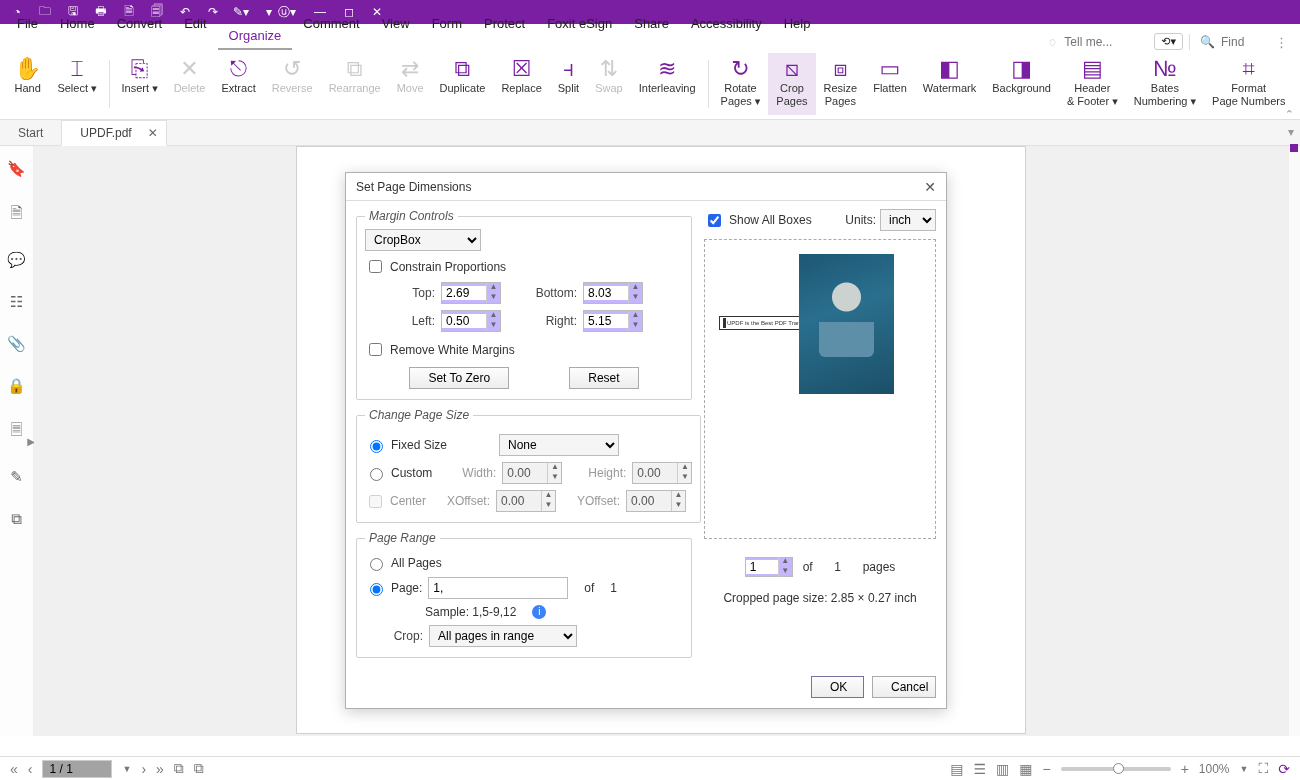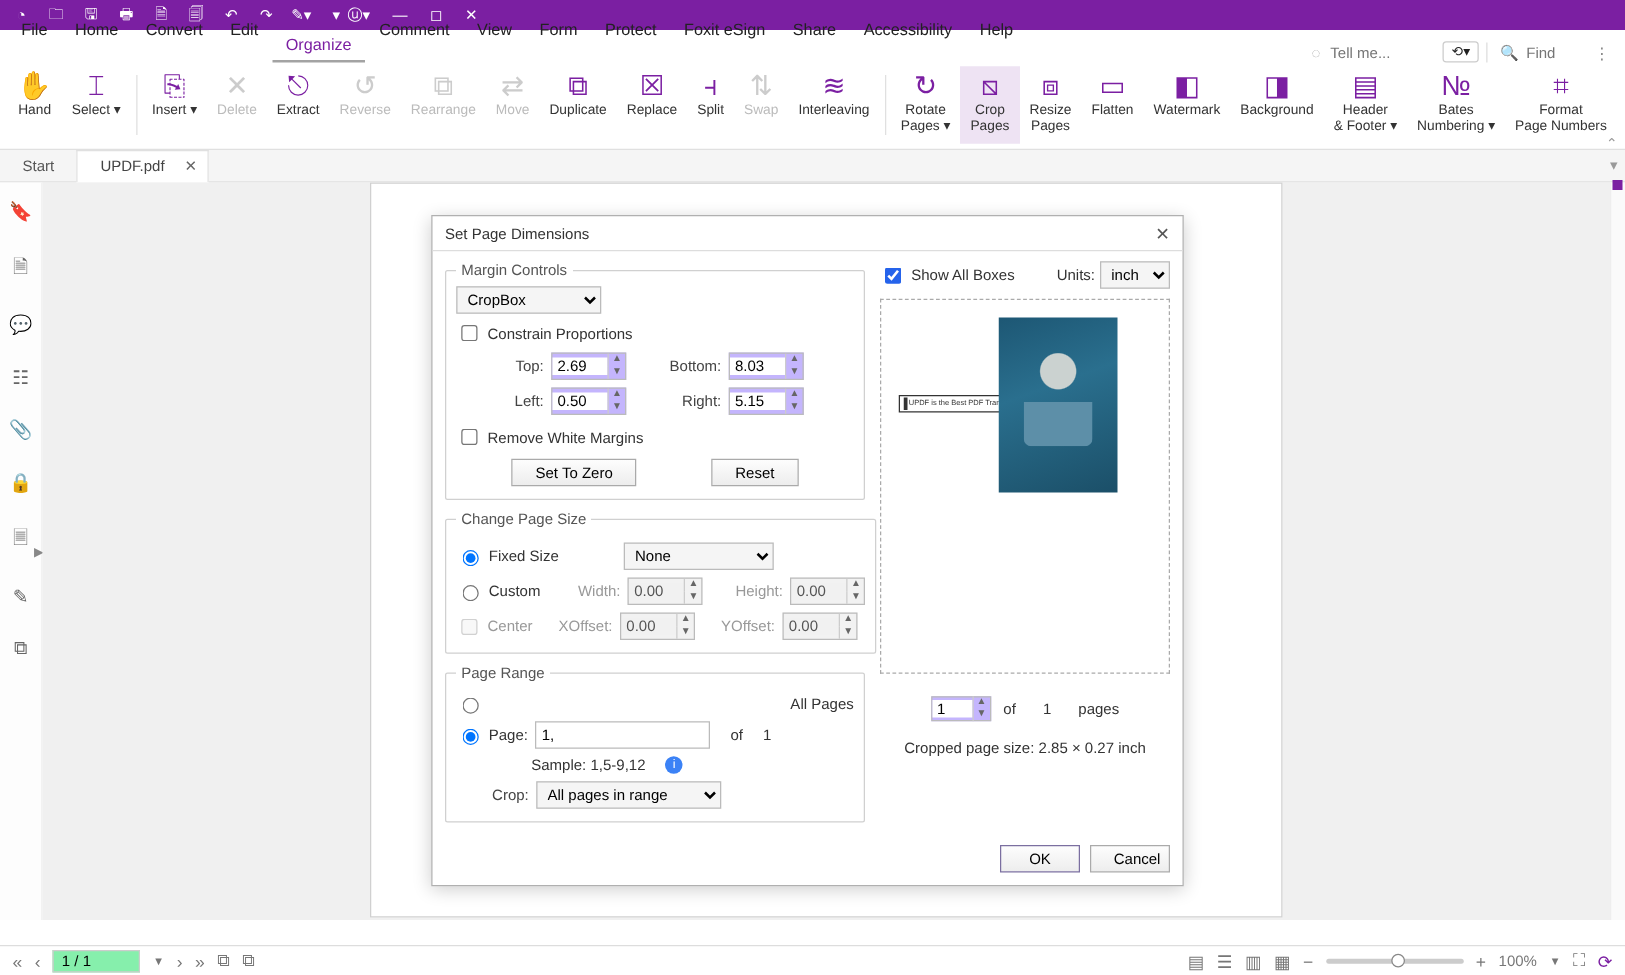--- a/index.html
+++ b/index.html
@@ -54,21 +54,21 @@
   .right-rail .marker { position:absolute; left:1px; top:-2px; width:8px; height:8px; background:#7b1fa2; }
 
   
   .dialog { position:absolute; left:345px; top:172px; width:602px; background:#fff; border:1px solid #b0b0b0; box-shadow:0 3px 14px rgba(0,0,0,.2); font-size:12px; color:#333;}
   .dialog .dlg-title { height:28px; display:flex; align-items:center; justify-content:space-between; padding:0 10px; border-bottom:1px solid #ddd; font-size:12px;}
   .dialog .dlg-title .x { font-size:14px; color:#555; cursor:pointer;}
   .dialog .dlg-body { display:flex; padding:8px 10px 4px 10px; gap:12px;}
   .dialog .col-left { width:336px; }
   .dialog .col-right { flex:1; }
   fieldset.sec { border:1px solid #d0d0d0; border-radius:2px; margin:0 0 8px 0; padding:6px 8px 10px 8px;}
-  fieldset.sec legend { font-size:12px; color:#555; padding:0 4px;}
+  fieldset.sec legend { font-size:12px; color:#555; padding:0 4px;font-style:italic;}
   .row { display:flex; align-items:center; gap:6px; margin-top:6px;}
   .row label.r { width:50px; text-align:right; color:#444;}
   select.sel, .combo { height:22px; border:1px solid #bbb; background:#f5f5f5; font-size:12px; padding:0 4px; }
   .combo { width:116px; background:linear-gradient(#fafafa,#ececec); }
   .num { display:flex; align-items:center; border:1px solid #bbb; height:22px; background:#c4b5fd;}
   .num.disabled { background:#f2f2f2; color:#999;}
   .num input { border:none; outline:none; width:44px; font-size:12px; padding:0 4px;}
   .num .spins { display:flex; flex-direction:column; width:14px;}
   .num .spins div { height:10px; font-size:8px; line-height:8px; text-align:center; color:#666; border-left:1px solid #ccc;}
   .btn { height:22px; padding:0 18px; border:1px solid #aaa; background:linear-gradient(#fdfdfd,#ededed); font-size:12px; cursor:pointer; }
@@ -80,21 +80,21 @@
   .preview-box { border:1px dashed #aaa; height:300px; margin-top:0px; position:relative; display:flex; justify-content:center; align-items:flex-start; padding-top:14px;}
   .preview-box .imgwrap { width:95px; height:140px; background:linear-gradient(160deg,#1d5774 0%, #2a6f8e 40%, #1b4f68 100%); position:relative; margin-left:52px;}
   .preview-box .imgwrap::after{ content:""; position:absolute; left:20px; top:28px; width:55px; height:75px; background:radial-gradient(circle at 50% 20%, #cbd2d0 0 14px, transparent 15px), linear-gradient(180deg, transparent 0 40px, #5d8fa8 40px 120px); border-radius:6px;}
   .preview-box .label { position:absolute; left:14px; top:76px; font-size:6px; border:1px solid #333; padding:1px 2px; background:#fff; display:flex; align-items:center;}
   .preview-box .label .h { display:inline-block; width:3px; height:10px; background:#333; margin:0 1px;}
   .right-row { display:flex; align-items:center; justify-content:center; gap:10px; margin-top:18px; font-size:12px;}
   .cropsize { text-align:center; margin-top:14px; font-size:12px;}
 
   
   .statusbar { height:24px; border-top:1px solid #ddd; display:flex; align-items:center; font-size:12px; color:#777; padding:0 10px; gap:10px; position:absolute; bottom:0; left:0; right:0; background:#fff;}
-  .statusbar .pageinput { border:1px solid #ccc; background:#86efac; font-size:12px; padding:1px 6px; width:70px;}
+  .statusbar .pageinput { border:1px solid #ccc; background:#a3a3a3; font-size:12px; padding:1px 6px; width:70px;}
   .statusbar .right { margin-left:auto; display:flex; align-items:center; gap:10px;}
   .slider { width:110px; height:4px; background:#ccc; border-radius:2px; position:relative;}
   .slider .thumb { position:absolute; left:52px; top:-4px; width:11px; height:11px; border:1px solid #888; background:#fff; border-radius:50%;}
   .vicon { font-size:14px; color:#777; }
 </style>
 </head>
 <body>
 
 <div class="titlebar">
   <div class="left-icons">
@@ -384,21 +384,21 @@
               <div class="spins">
                 <div>▲</div>
                 <div>▼</div>
               </div>
             </div>
         </div>
       </fieldset>
 
       <fieldset class="sec">
         <legend>Page Range</legend>
-        <div class="rad" style="margin-top:4px;justify-content:space-between;">
+        <div class="rad" style="margin-top:4px;">
             <input type="radio" style="">
             <span>All Pages</span>
           </div>
         <div class="row">
           <div class="rad">
               <input type="radio" checked="" style="">
               <span>Page:</span>
             </div>
           <input style="border: 1px solid rgb(187, 187, 187); height: 22px; width: 140px; padding: 0px 4px; font-size: 12px;" value="1,">
           <span style="width:30px;text-align:center;">of</span>
@@ -446,21 +446,21 @@
         <span style="width:30px;text-align:center;">1</span>
         <span>pages</span>
       </div>
       <div class="cropsize">
         <span>Cropped page size:</span>
         <span>2.85 × 0.27  inch</span>
       </div>
     </div>
   </div>
   <div class="dlg-foot">
-    <button class="btn primary" style="width:64px;">OK</button>
+    <button class="btn primary" style="width:53px;">OK</button>
     <button class="btn" style="width:64px;">Cancel</button>
   </div>
 </div>
 
 <div class="statusbar">
   <span class="vicon">«</span>
   <span class="vicon">‹</span>
   <input class="pageinput" value="1 / 1" style="">
   <span style="font-size:9px;">▼</span>
   <span class="vicon">›</span>

